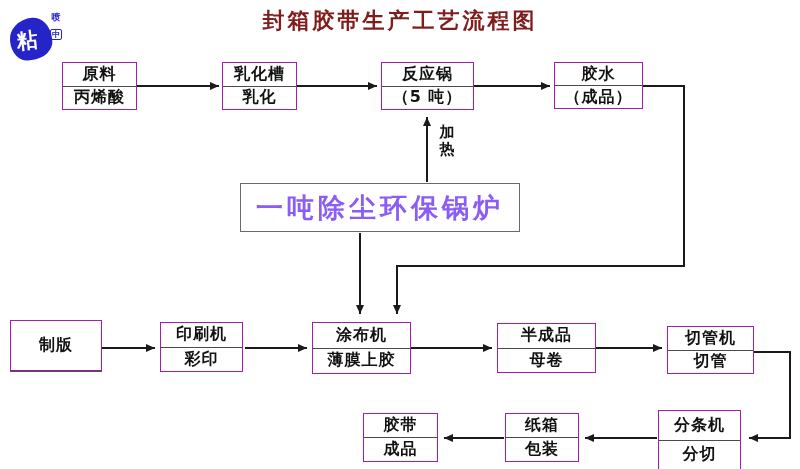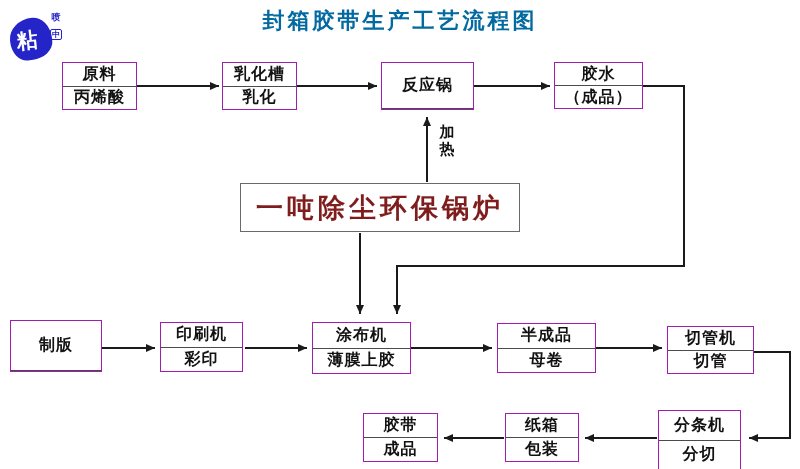--- a/index.html
+++ b/index.html
@@ -7,21 +7,21 @@
     position:relative;
     width:800px;height:469px;
     background:#ffffff;
     font-family:"DejaVu Sans","Liberation Sans",sans-serif;
     color:#121212;
     overflow:hidden;
   }
   .title{
     position:absolute;left:0;top:6px;width:100%;
     text-align:center;font-size:22px;font-weight:bold;
-    letter-spacing:3px;color:#0369a1;
+    letter-spacing:3px;color:#7f1d1d;
   }
   
   .logo{position:absolute;left:8px;top:12px;width:58px;height:50px;}
   .blob{
     position:absolute;left:2px;top:6px;width:42px;height:42px;
     background:#2424c8;
     border-radius:62% 46% 58% 40% / 52% 58% 44% 52%;
     transform:rotate(-6deg);
   }
   .blob-char{
@@ -44,21 +44,21 @@
   }
   .cell{
     flex:1;display:flex;align-items:center;justify-content:center;
     font-size:16px;font-weight:600;letter-spacing:1px;white-space:nowrap;
   }
   .cell.top{border-bottom:1px solid #4b4b4b;}
   .boiler{
     position:absolute;left:240px;top:183px;width:280px;height:49px;
     border:1px solid #6a6a6a;background:#ffffff;box-sizing:border-box;
     display:flex;align-items:center;justify-content:center;
-    font-size:27px;font-weight:600;letter-spacing:4px;color:#7f1d1d;
+    font-size:27px;font-weight:600;letter-spacing:4px;color:#8b5cf6;
   }
   .heat-label{
     position:absolute;left:436px;top:124px;width:22px;
     font-size:15px;font-weight:bold;line-height:17px;text-align:center;
     color:#101010;letter-spacing:0;
   }
   svg.wires{position:absolute;left:0;top:0;}
 </style>
 </head>
 <body>
@@ -119,20 +119,21 @@
   <div class="node" style="left:62px;top:62px;width:75px;height:48px">
     <div class="cell top">原料</div>
     <div class="cell">丙烯酸</div>
   </div>
   <div class="node" style="left:222px;top:62px;width:75px;height:48px">
     <div class="cell top">乳化槽</div>
     <div class="cell">乳化</div>
   </div>
   <div class="node" style="left:381px;top:62px;width:93px;height:48px">
     <div class="cell top">反应锅</div>
+    <div class="cell">（5 吨）</div>
   </div>
   <div class="node" style="left:554px;top:62px;width:89px;height:47px">
     <div class="cell top">胶水</div>
     <div class="cell">（成品）</div>
   </div>
 
   <div class="node" style="left:10px;top:320px;width:92px;height:52px">
     <div class="cell top">制版</div>
   </div>
   <div class="node" style="left:160px;top:322px;width:83px;height:50px">

